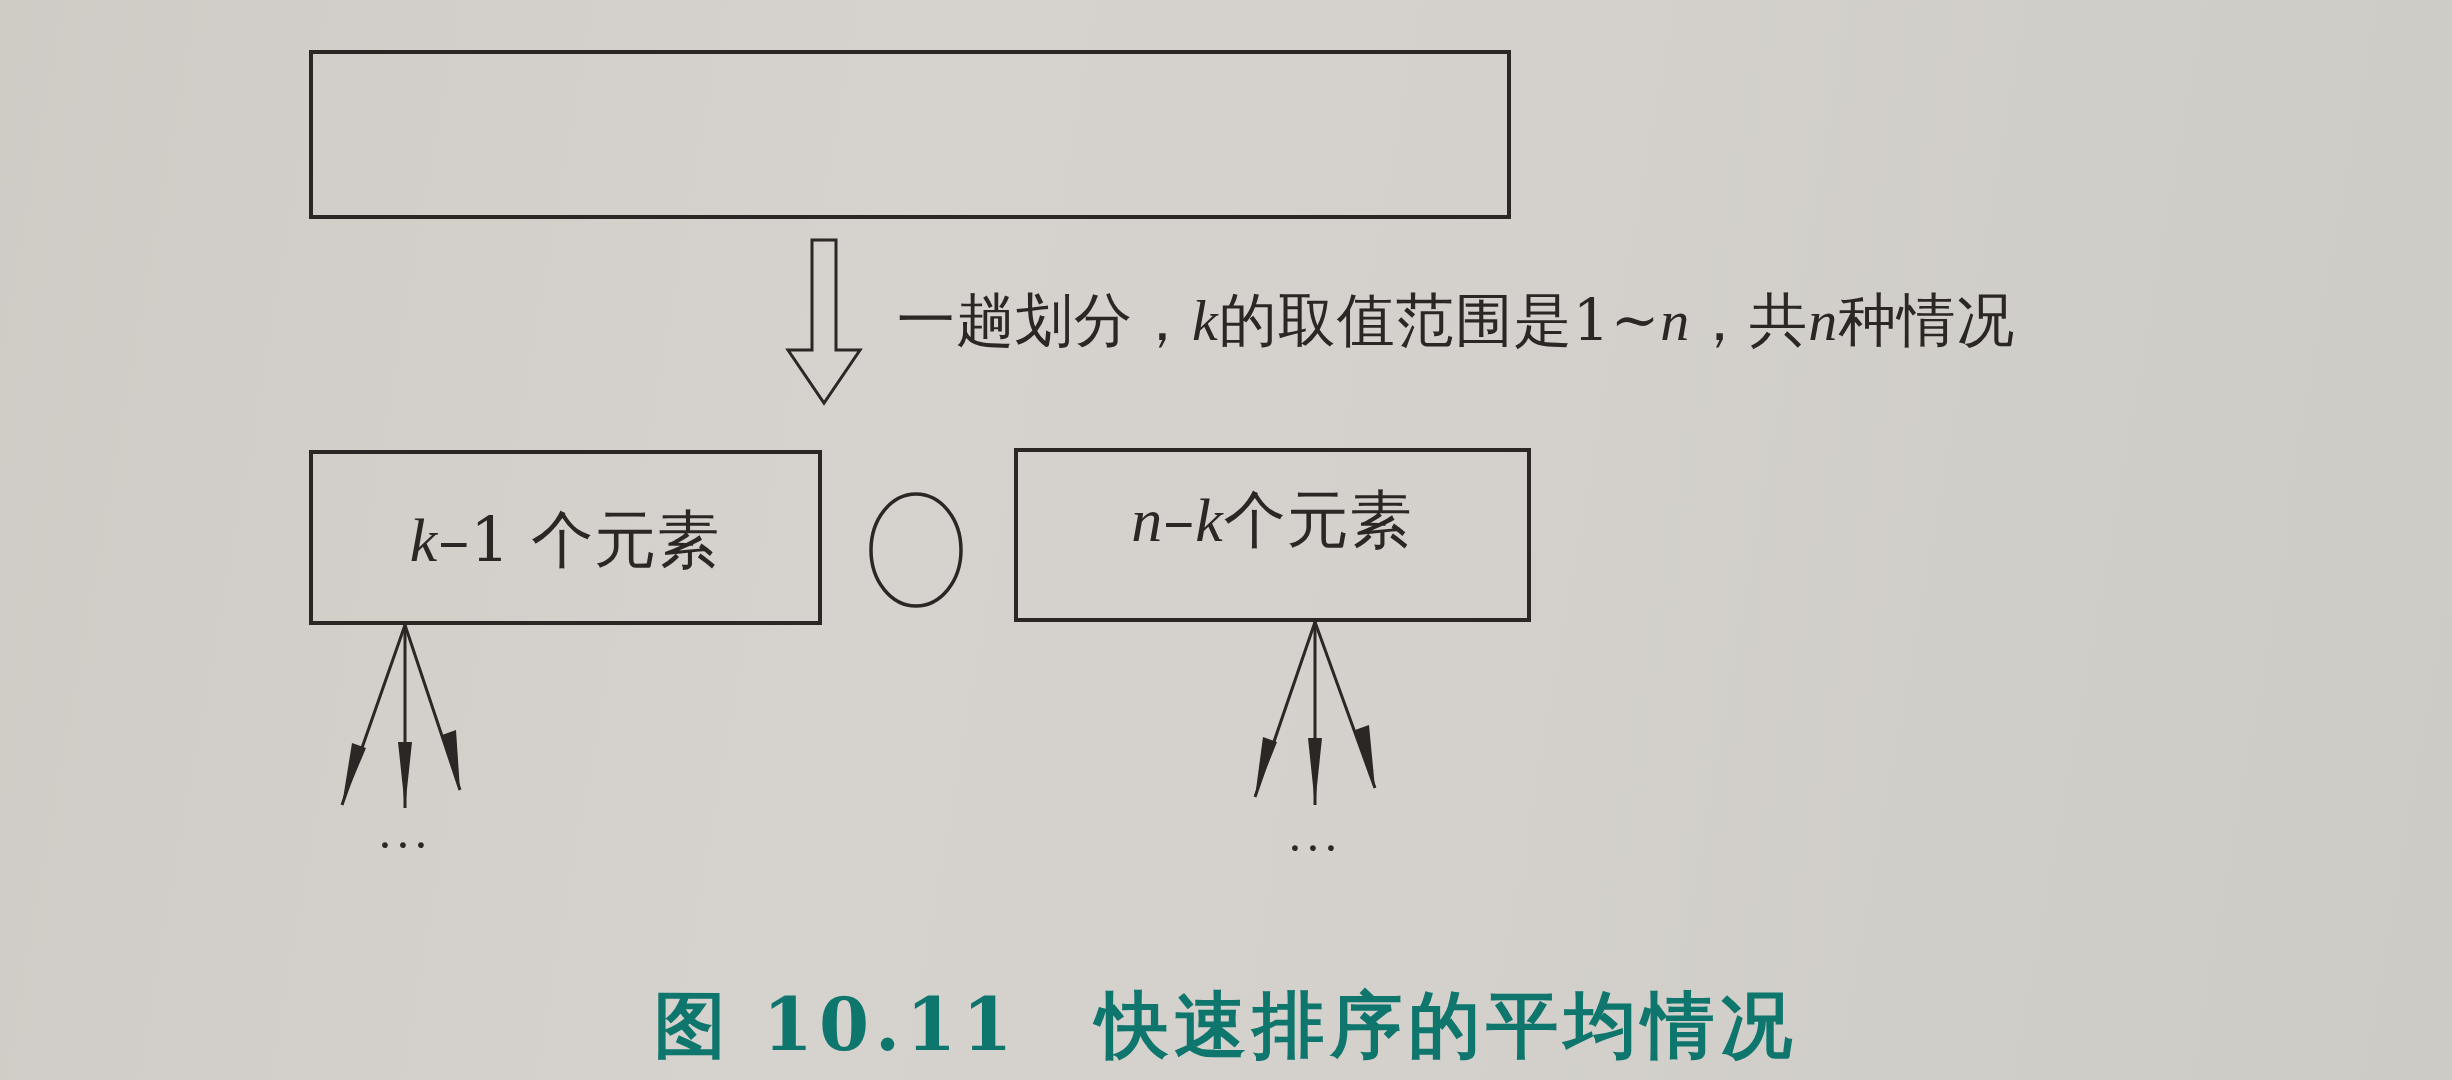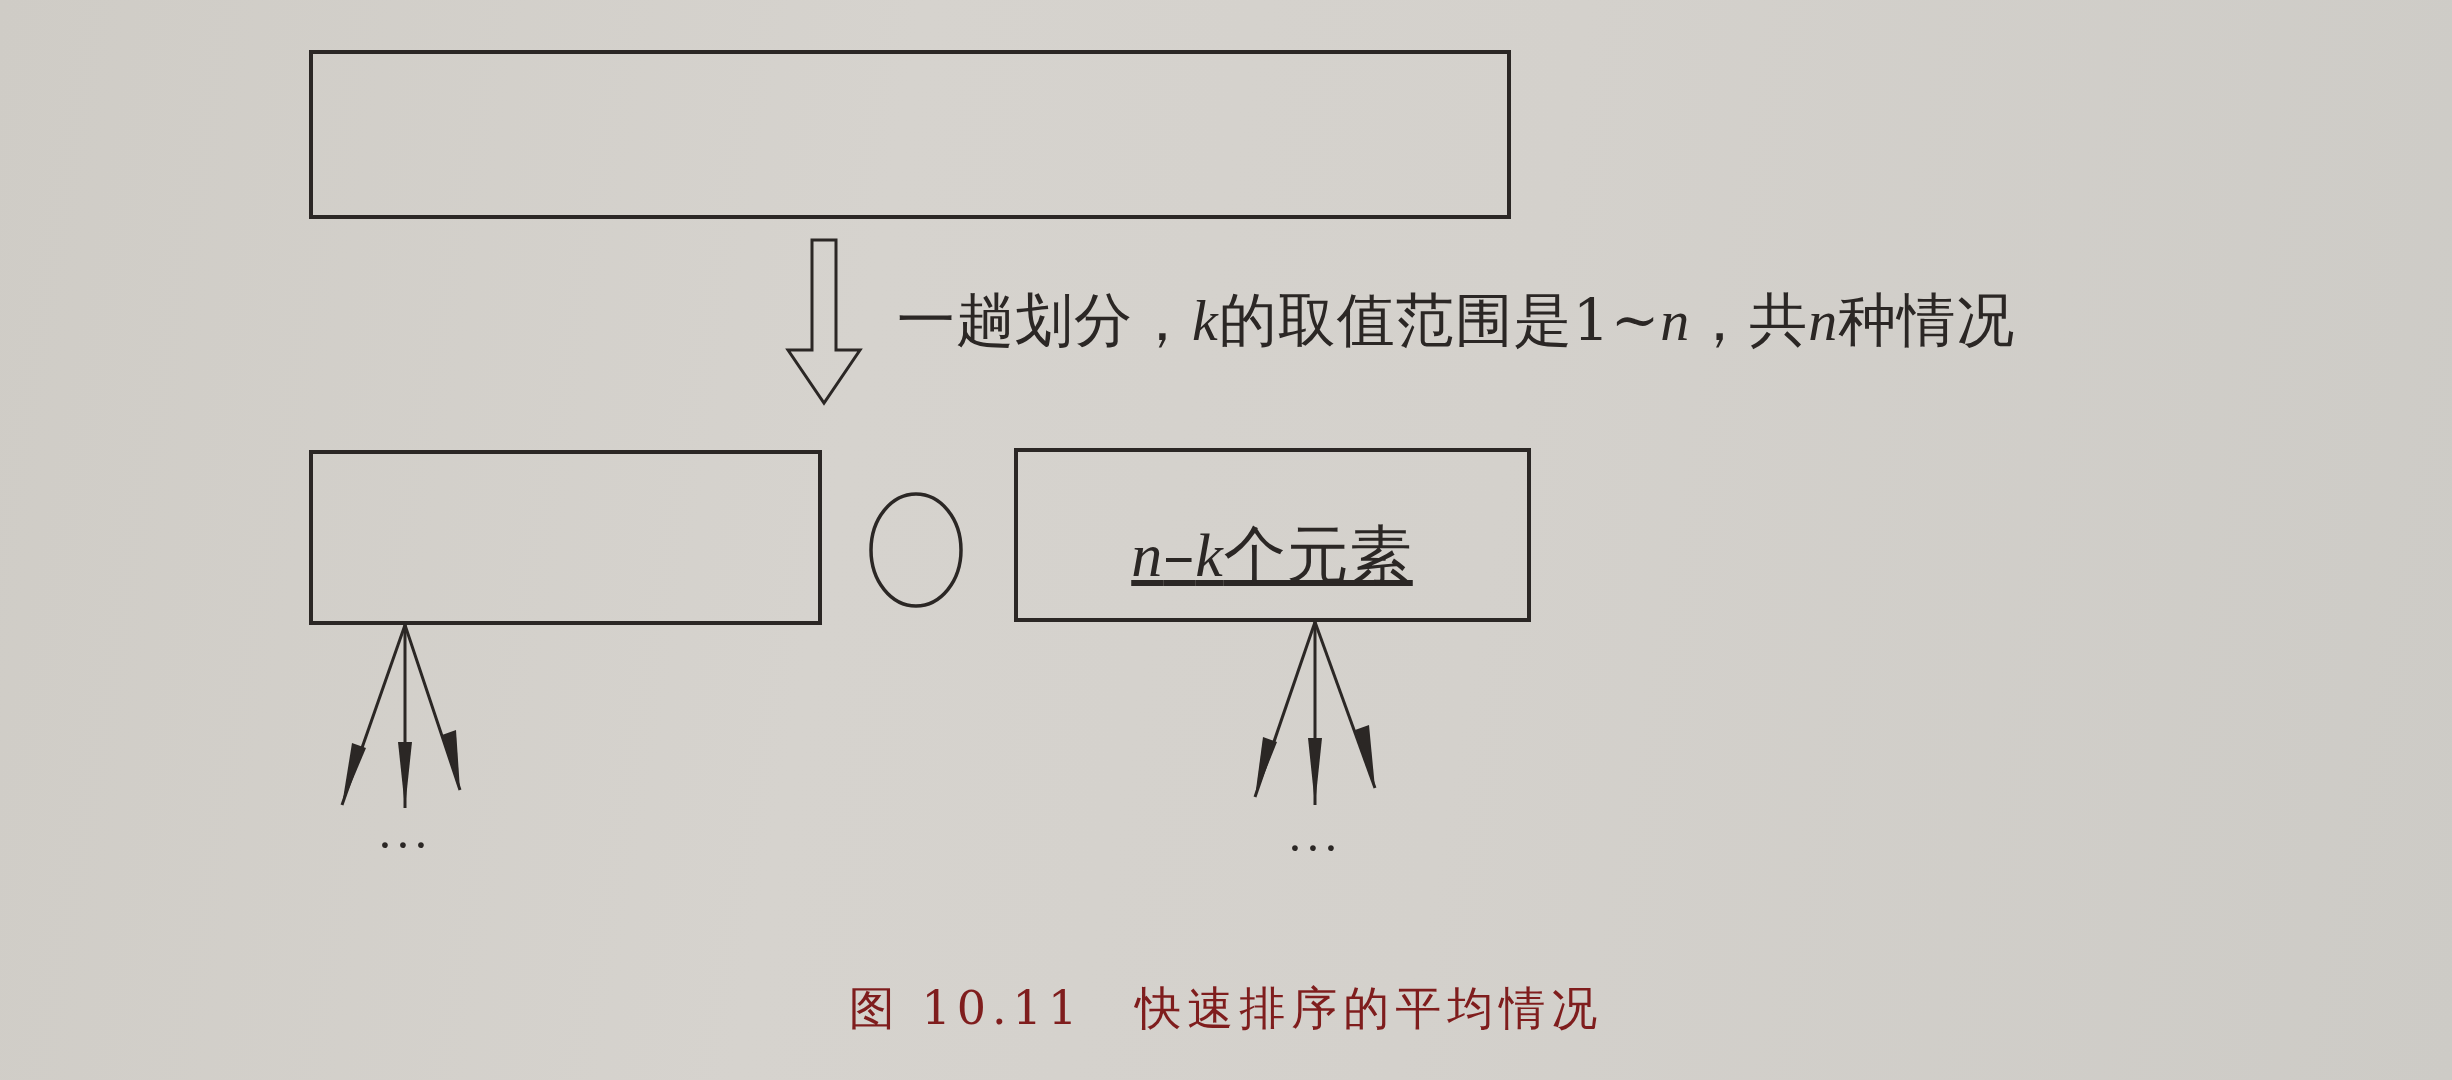--- a/index.html
+++ b/index.html
@@ -11,21 +11,21 @@
       font-family: "DejaVu Serif", "Liberation Serif", serif;
       color: #2a2624;
     }
     .page { position: absolute; inset: 0; }
     svg.diagram { position: absolute; left: 0; top: 0; }
     .box-label, .note, .caption, .ellipsis {
       position: absolute; white-space: nowrap; color: #2b2725;
     }
     .box-label { font-size: 62px; transform: translate(-50%, -50%); letter-spacing: 1px; }
     .note { font-size: 58px; left: 897px; top: 282px; letter-spacing: 1px; }
-    .caption { font-size: 46px; left: 50%; top: 978px; transform: translateX(-50%); letter-spacing: 6px; color: #7f1d1d; }
+    .caption { font-size: 72px; left: 50%; top: 978px; transform: translateX(-50%); letter-spacing: 6px; color: #0f766e; font-weight: bold; }
     .ellipsis { font-size: 44px; transform: translate(-50%, -50%); letter-spacing: 4px; }
     .it { font-style: italic; font-family: "Liberation Serif", "DejaVu Serif", serif; }
   </style>
 </head>
 <body>
 
 <div class="page">
 
   <svg class="diagram" width="2452" height="1080" viewBox="0 0 2452 1080">
     <defs>
@@ -62,22 +62,25 @@
       <path d="M1315 805 L1308 738 L1322 738 Z" fill="#2b2725" stroke="none"></path>
       <path d="M1375 788 L1355 730 L1369 725 Z" fill="#2b2725" stroke="none"></path>
     </g>
   </svg>
 
 
   <div class="note">
     <span>一趟划分，</span><span class="it">k</span><span>的取值范围是1~</span><span class="it">n</span><span>，共</span><span class="it">n</span><span>种情况</span>
   </div>
 
+  <div class="box-label" style="left:565px; top:540px;">
+    <span class="it">k</span><span>–1 个元素</span>
+  </div>
 
-  <div class="box-label" style="left:1272px; top:555px;text-decoration:underline;">
+  <div class="box-label" style="left:1272px; top:520px;">
     <span class="it">n</span><span>–</span><span class="it">k</span><span>个元素</span>
   </div>
 
   <div class="ellipsis" style="left:405px; top:845px;">···</div>
   <div class="ellipsis" style="left:1315px; top:848px;">···</div>
 
   <div class="caption">图 10.11　快速排序的平均情况</div>
 </div>
 
 </body></html>

